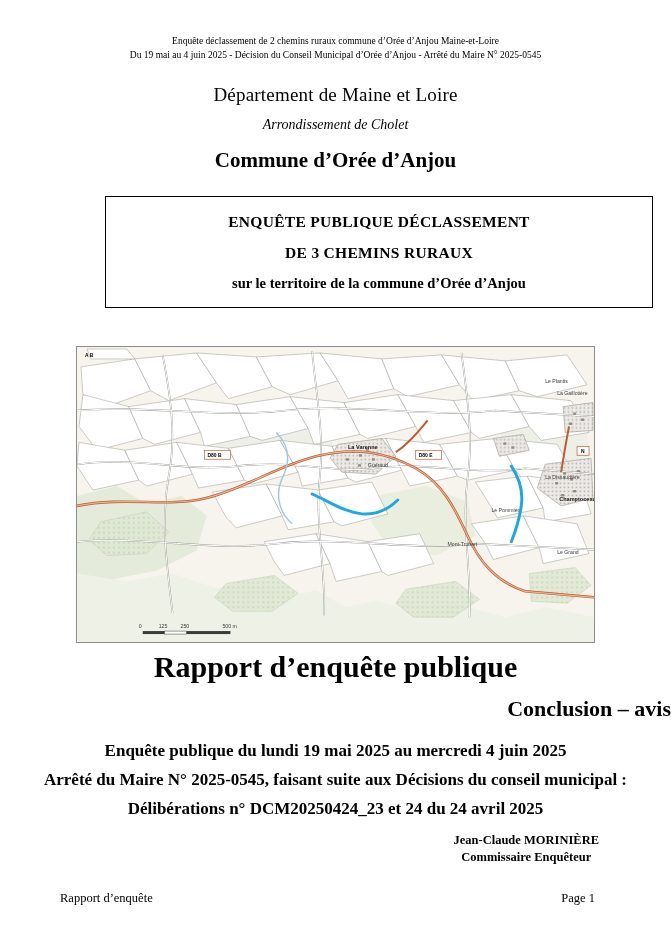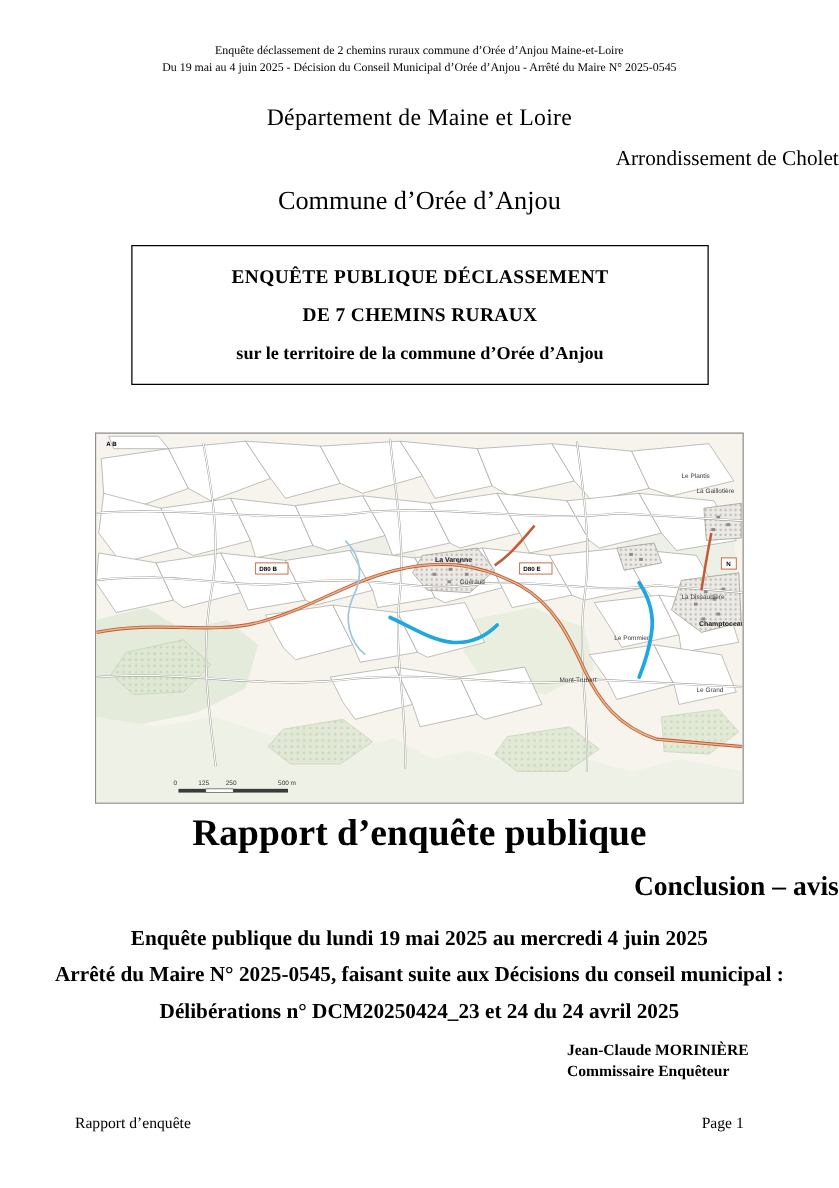--- a/index.html
+++ b/index.html
@@ -43,38 +43,39 @@
     left: 0; right: 0;
     text-align: center;
     font-size: 19px;
     font-weight: normal;
     letter-spacing: 0.2px;
   }
   .arrond {
     position: absolute;
     top: 117px;
     left: 0; right: 0;
-    text-align: right;
-    font-size: 17px;
+    text-align: center;
+    font-size: 14px;
+    font-style: italic;
   }
   .commune {
     position: absolute;
     top: 148px;
     left: 0; right: 0;
     text-align: center;
     font-size: 21px;
-    font-weight: normal;
+    font-weight: bold;
   }
 
   
   .frame {
     position: absolute;
     top: 196px;
     left: 105px;
-    width: 462px;
+    width: 548px;
     height: 112px;
     border: 1.4px solid #000;
     box-sizing: border-box;
     display: flex;
     flex-direction: column;
     justify-content: center;
     align-items: center;
     gap: 13px;
   }
   .frame .l1 {
@@ -132,21 +133,21 @@
     font-size: 17px;
     font-weight: bold;
     line-height: 29px;
   }
   .meta div { display: block; }
 
   .signature {
     position: absolute;
     top: 832px;
     right: 72px;
-    text-align: left;
+    text-align: center;
     font-size: 12.5px;
     font-weight: bold;
     line-height: 17px;
   }
 
   
   .doc-footer {
     position: absolute;
     bottom: 44px;
     left: 60px;
@@ -172,21 +173,21 @@
     <span class="line1">Enquête déclassement de 2 chemins ruraux commune d’Orée d’Anjou Maine-et-Loire</span>
     <span class="line2">Du 19 mai au 4 juin 2025 - Décision du Conseil Municipal d’Orée d’Anjou - Arrêté du Maire N° 2025-0545</span>
   </div>
 
   <div class="dept">Département de Maine et Loire</div>
   <div class="arrond">Arrondissement de Cholet</div>
   <div class="commune">Commune d’Orée d’Anjou</div>
 
   <div class="frame">
     <div class="l1">ENQUÊTE PUBLIQUE DÉCLASSEMENT</div>
-    <div class="l2">DE 7 CHEMINS RURAUX</div>
+    <div class="l2">DE 3 CHEMINS RURAUX</div>
     <div class="l3">sur le territoire de la commune d’Orée d’Anjou</div>
   </div>
 
   <div class="map-wrap">
     <svg class="map-svg" viewBox="0 0 519 297" preserveAspectRatio="none">
       <defs>
         <pattern id="hatch" width="6" height="6" patternUnits="userSpaceOnUse" patternTransform="rotate(35)">
           <rect width="6" height="6" fill="#eceade"></rect>
           <line x1="0" y1="0" x2="0" y2="6" stroke="#d9d6c4" stroke-width="1"></line>
         </pattern>

